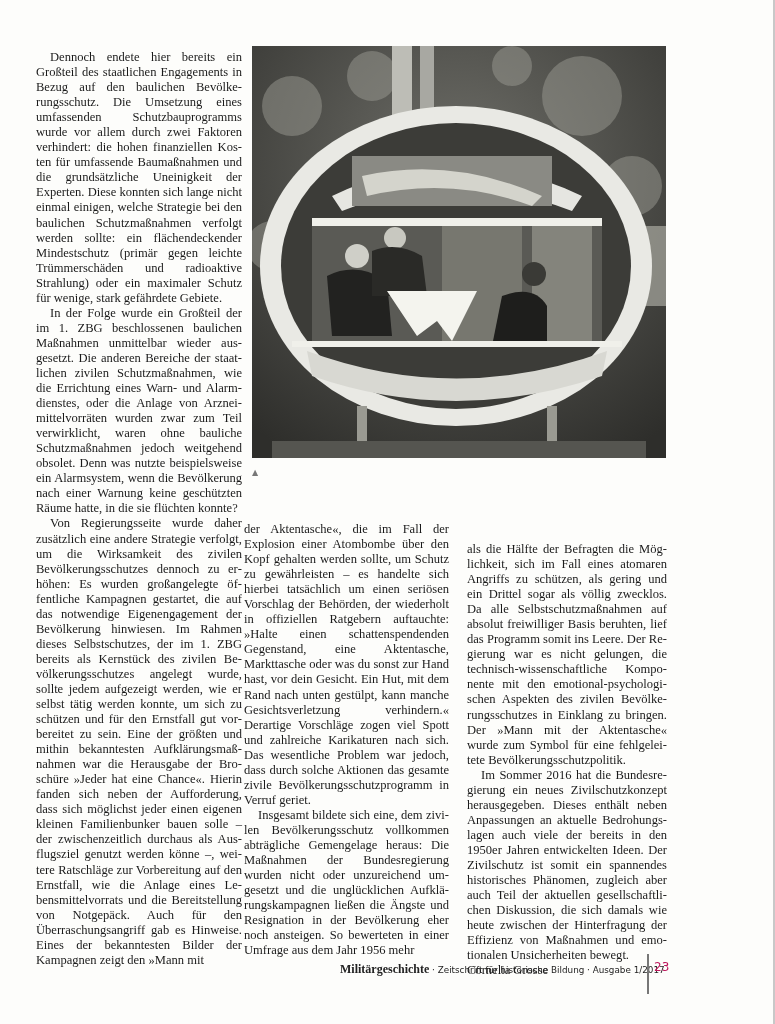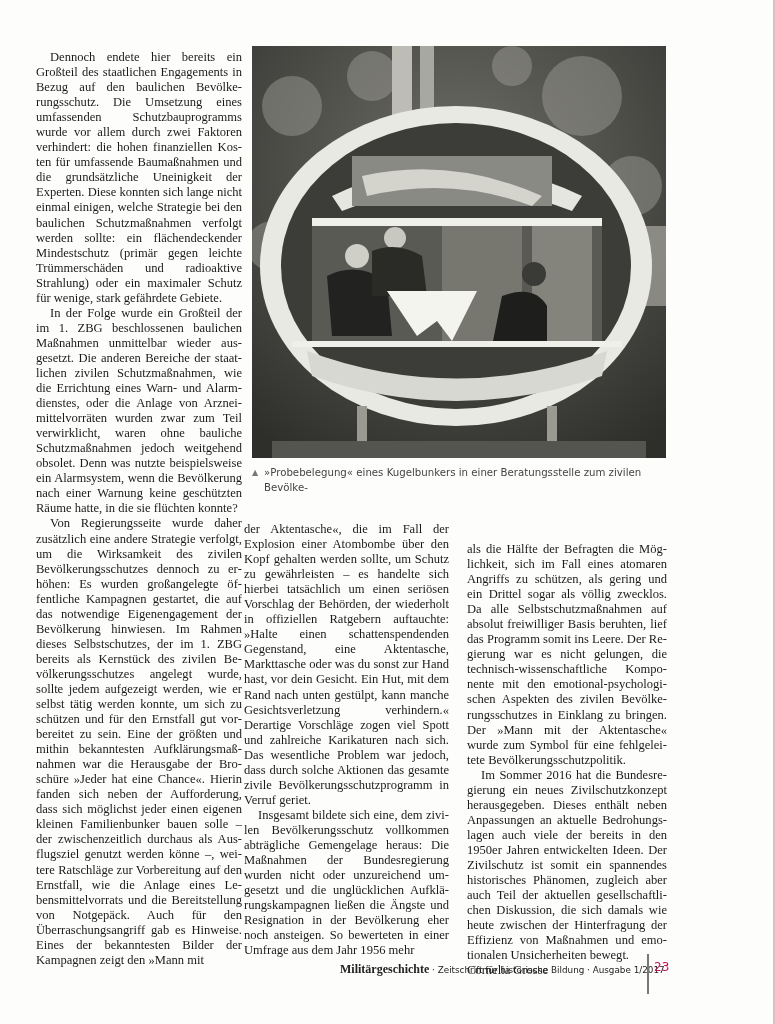--- a/index.html
+++ b/index.html
@@ -94,21 +94,20 @@
     <rect x="40" y="295" width="330" height="6" fill="#f0f0ea"></rect>
     <path d="M55 305 Q204 360 355 305 L350 330 Q204 380 60 330 Z" fill="#d8d8d2"></path>
     <rect x="105" y="360" width="10" height="52" fill="#9a9a92"></rect>
     <rect x="295" y="360" width="10" height="52" fill="#9a9a92"></rect>
     <rect x="20" y="395" width="374" height="17" fill="#555550"></rect>
   </svg>
 </div>
 
 <div id="caption">
   <span class="arrow">▲</span>
-  <span class="cap-line">»Probebelegung« eines Kugelbunkers in einer Beratungsstelle zum zivilen Bevölke-</span>
 </div>
 
 <div id="col2" class="col">
   <p style="text-indent:0">der Aktentasche«, die im Fall der Explosion einer Atombombe über den Kopf gehalten werden sollte, um Schutz zu gewährleisten – es handelte sich hierbei tatsächlich um einen seriö­sen Vorschlag der Behörden, der wie­derholt in offiziellen Ratgebern auf­tauchte: »Halte einen schattenspen­denden Gegenstand, eine Aktentasche, Markttasche oder was du sonst zur Hand hast, vor dein Gesicht. Ein Hut, mit dem Rand nach unten gestülpt, kann manche Gesichtsverletzung ver­hindern.« Derartige Vorschläge zogen viel Spott und zahlreiche Karikaturen nach sich. Das wesentliche Problem war jedoch, dass durch solche Aktio­nen das gesamte zivile Bevölkerungs­schutzprogramm in Verruf geriet.</p>
   <p>Insgesamt bildete sich eine, dem zivi­len Bevölkerungsschutz vollkommen abträgliche Gemengelage heraus: Die Maßnahmen der Bundesregierung wurden nicht oder unzureichend um­gesetzt und die unglücklichen Aufklä­rungskampagnen ließen die Ängste und Resignation in der Bevölkerung eher noch ansteigen. So bewerteten in einer Umfrage aus dem Jahr 1956 mehr</p>
 </div>
 
 <div id="col3" class="col">
   <p style="text-indent:0">als die Hälfte der Befragten die Mög­lichkeit, sich im Fall eines atomaren Angriffs zu schützen, als gering und ein Drittel sogar als völlig zwecklos. Da alle Selbstschutzmaßnahmen auf absolut freiwilliger Basis beruhten, lief das Programm somit ins Leere. Der Re­gierung war es nicht gelungen, die technisch-wissenschaftliche Kompo­nente mit den emotional-psychologi­schen Aspekten des zivilen Bevölke­rungsschutzes in Einklang zu bringen. Der »Mann mit der Aktentasche« wurde zum Symbol für eine fehlgelei­tete Bevölkerungsschutzpolitik.</p>
   <p>Im Sommer 2016 hat die Bundesre­gierung ein neues Zivilschutzkonzept herausgegeben. Dieses enthält neben Anpassungen an aktuelle Bedrohungs­lagen auch viele der bereits in den 1950er Jahren entwickelten Ideen. Der Zivilschutz ist somit ein spannendes historisches Phänomen, zugleich aber auch Teil der aktuellen gesellschaftli­chen Diskussion, die sich damals wie heute zwischen der Hinterfragung der Effizienz von Maßnahmen und emo­tionalen Unsicherheiten bewegt.</p>

